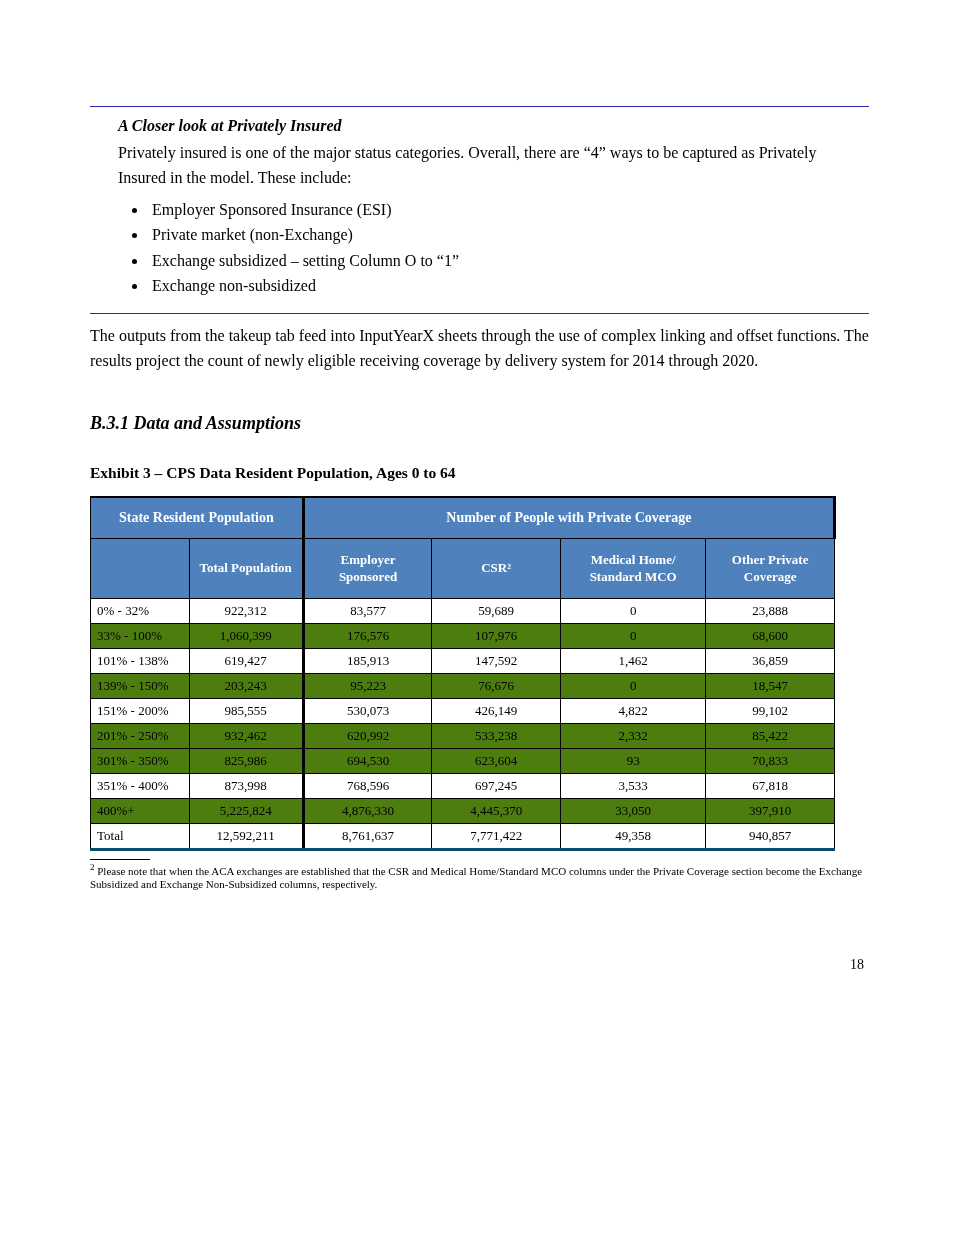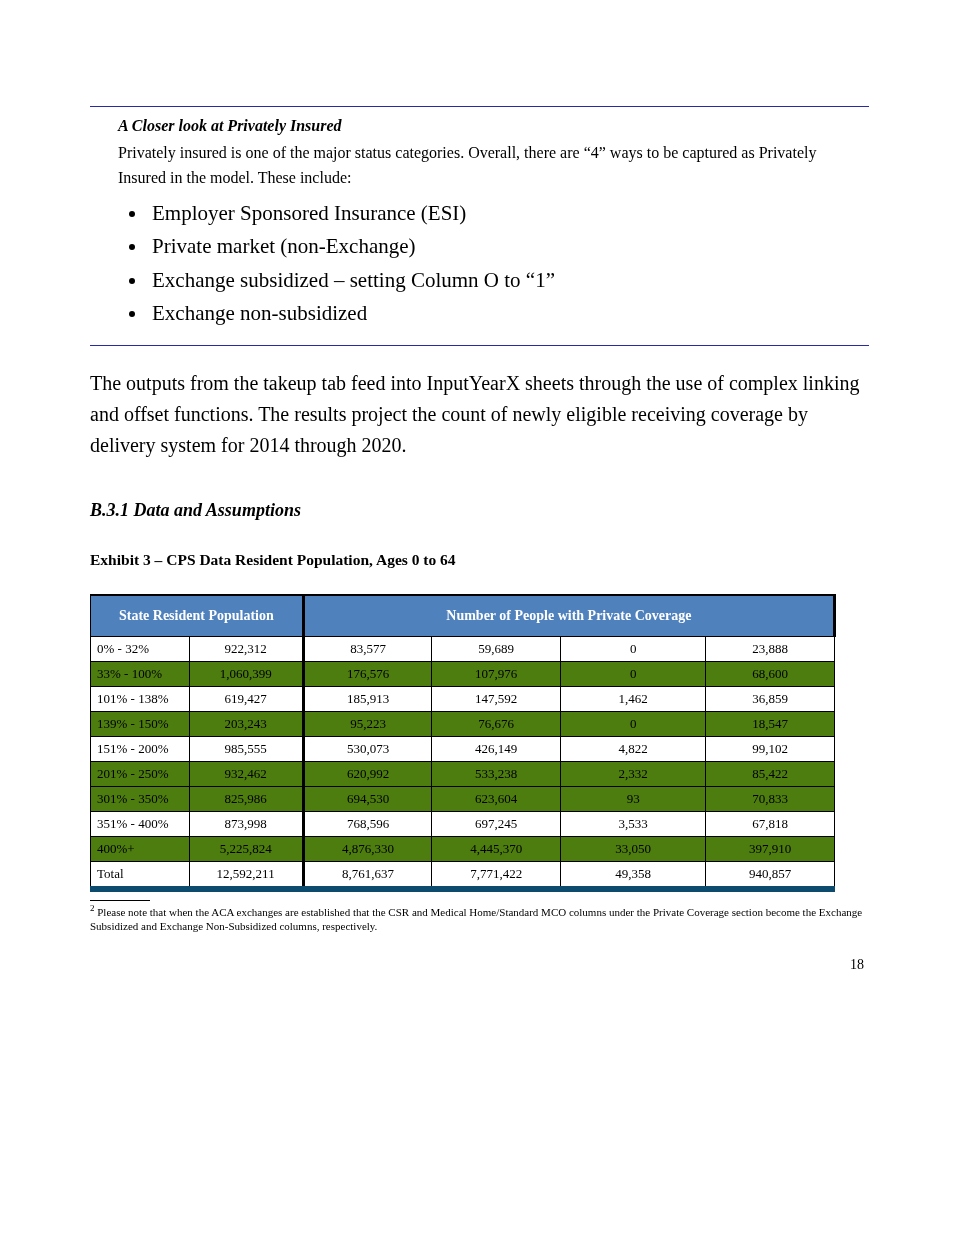--- a/index.html
+++ b/index.html
@@ -32,47 +32,47 @@
   .callout-body {
     font-size: 16px;
     line-height: 1.55;
     margin-bottom: 6px;
   }
   .callout-body span.q { font-style: normal; }
   ul.callout-list {
     list-style: disc;
     margin: 0 0 0 30px;
     padding: 0;
-    font-size: 21px;
+    font-size: 16px;
     line-height: 1.6;
   }
   ul.callout-list li { padding-left: 4px; }
 
   .body-text {
-    font-size: 20px;
+    font-size: 16px;
     line-height: 1.55;
-    margin-top: 22px;
+    margin-top: 10px;
   }
 
   .section-heading {
     font-size: 18px;
     font-weight: bold;
     font-style: italic;
     margin-top: 39px;
   }
 
   .table-heading {
     font-size: 15.5px;
     font-weight: bold;
     margin-top: 30px;
   }
 
   
   .exhibit-table {
-    margin-top: 25px;
+    margin-top: 14px;
     width: 746px;
     border-collapse: collapse;
     font-size: 13px;
     background: #fff;
   }
   .exhibit-table th, .exhibit-table td {
     border: 1px solid #000;
     padding: 4px 6px;
     vertical-align: middle;
     text-align: center;
@@ -103,21 +103,21 @@
     font-feature-settings: "tnum";
   }
   
   .exhibit-table th:nth-child(2),
   .exhibit-table thead tr.top-header th:first-child,
   .exhibit-table thead tr.sub-header th:nth-child(2),
   .exhibit-table tbody td:nth-child(2) {
     border-right: 3px solid #000;
   }
   .exhibit-table thead tr.top-header th:first-child { border-right: 3px solid #000; }
-  .exhibit-table tbody tr.last td { border-bottom: 6px solid #0c4a6e; }
+  .exhibit-table tbody tr.last td { border-bottom: 3px solid #0c4a6e; }
   .exhibit-table thead tr:first-child th { border-top: 2px solid #000; }
 
   .footnote-rule {
     width: 60px;
     border: none;
     border-top: 1px solid #000;
     margin: 8px 0 2px 0;
   }
   .footnote {
     font-size: 11px;
@@ -169,20 +169,28 @@
       <col class="col-emp">
         <col class="col-csr">
         <col class="col-med">
         <col class="col-oth">
     </colgroup>
     <thead>
       <tr class="top-header">
         <th colspan="2">State Resident Population</th>
         <th colspan="4">Number of People with Private Coverage</th>
       </tr>
+      <tr class="sub-header">
+        <th></th>
+        <th>Total Population</th>
+        <th>Employer Sponsored</th>
+        <th>CSR²</th>
+        <th>Medical Home/ Standard MCO</th>
+        <th>Other Private Coverage</th>
+      </tr>
     </thead>
     <tbody>
 
     <tr>
           <td class="row-label">0% - 32%</td>
           <td class="numcell">922,312</td>
           <td class="numcell">83,577</td>
           <td class="numcell">59,689</td>
           <td class="numcell">0</td>
           <td class="numcell">23,888</td>

